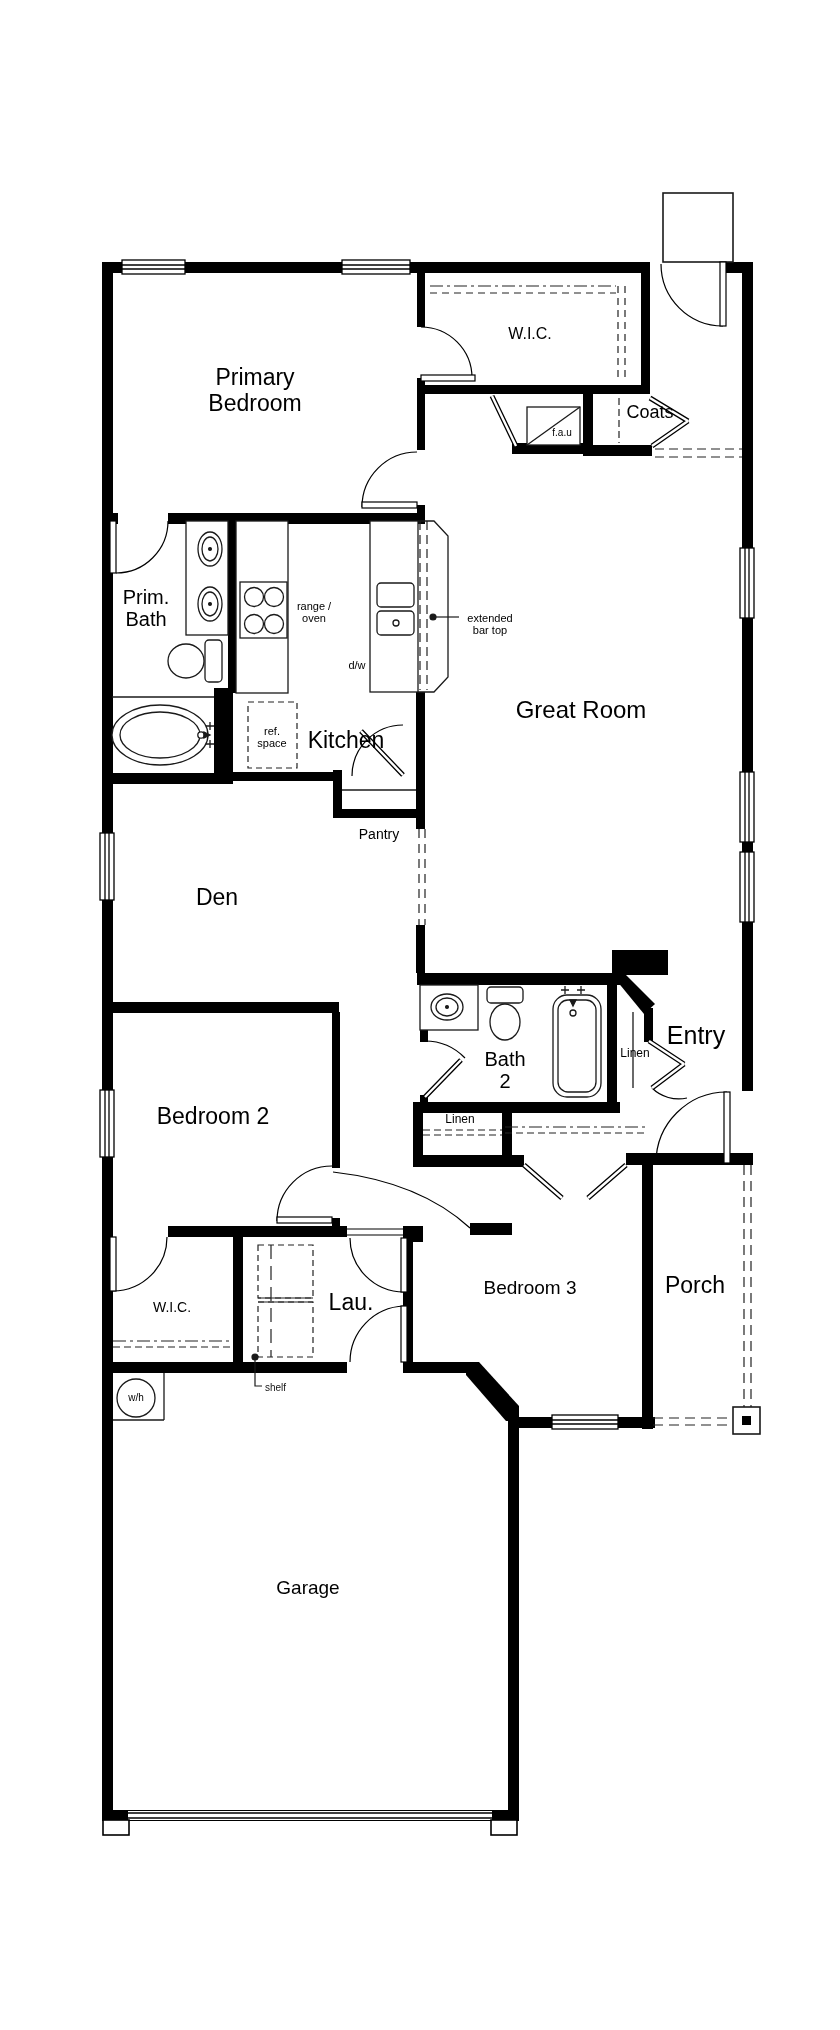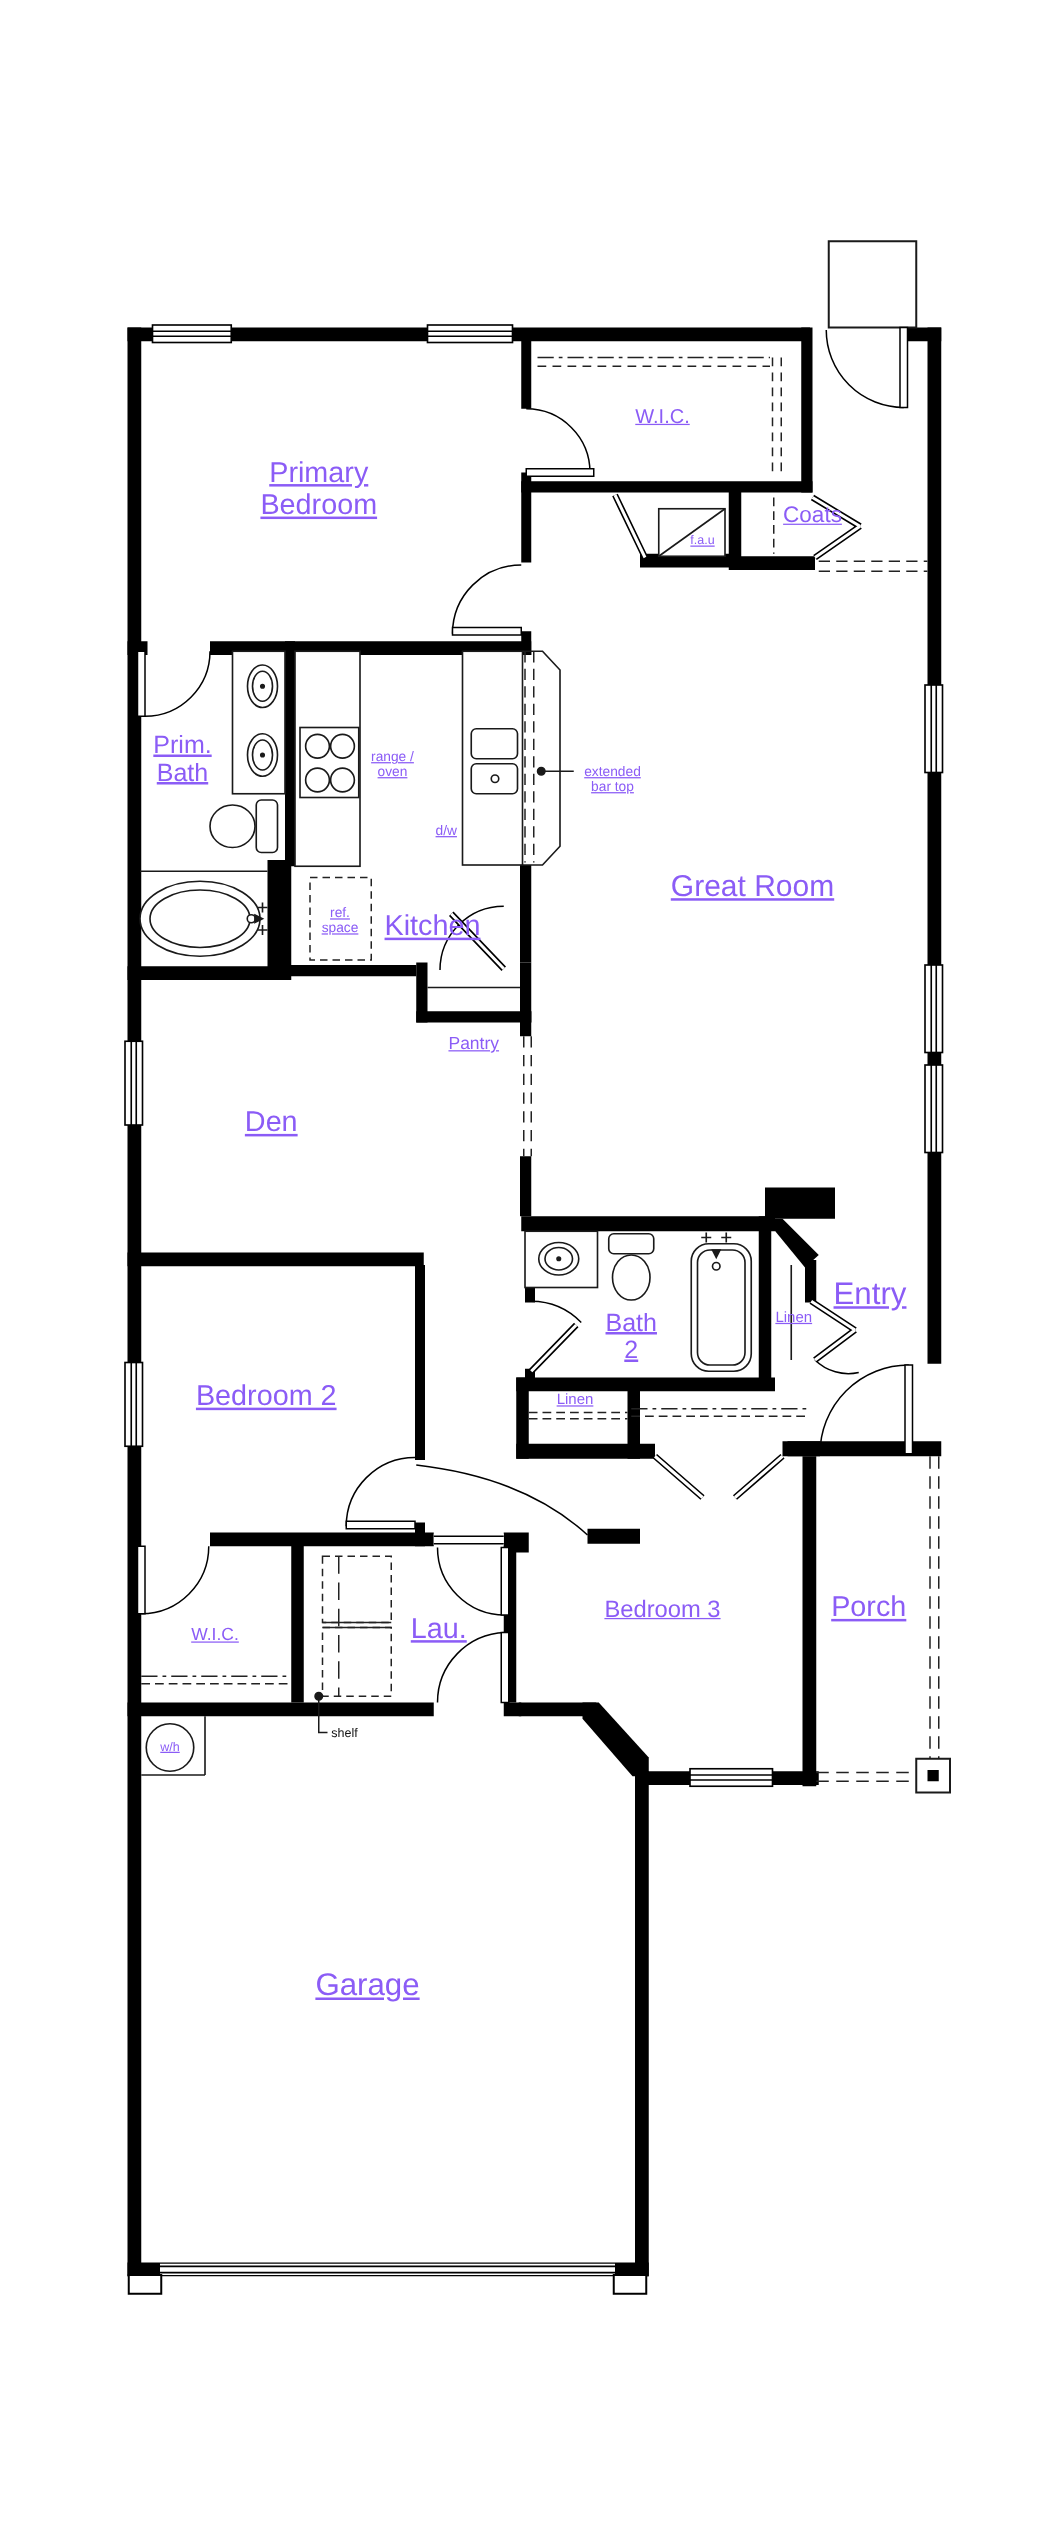--- a/index.html
+++ b/index.html
@@ -1,20 +1,20 @@
 <!DOCTYPE html>
 <html><head>
 <meta charset="utf-8">
 <style>
   html,body{margin:0;padding:0;background:#ffffff;}
   .canvas{position:relative;width:840px;height:2030px;background:#ffffff;
           font-family:"Liberation Sans",sans-serif;color:#111;overflow:hidden;}
   .plan-svg{position:absolute;left:0;top:0;}
   .lbl{position:absolute;transform:translate(-50%,-50%);white-space:pre-line;
-       text-align:center;line-height:1.12;color:#8b5cf6;text-decoration:underline;}
+       text-align:center;line-height:1.12;color:#000000;}
   .lbl-left{position:absolute;transform:translate(0,-50%);white-space:pre;
        text-align:center;line-height:1.1;color:#141414;}
 </style>
 </head>
 <body>
 
 <div class="canvas">
 
 <svg class="plan-svg" width="840" height="2030" viewBox="0 0 840 2030" xmlns="http://www.w3.org/2000/svg">
 
@@ -315,31 +315,31 @@
   <div class="lbl" style="left:650px;top:412px;font-size:18px">Coats</div>
   <div class="lbl" style="left:562px;top:433px;font-size:10px">f.a.u</div>
   <div class="lbl" style="left:146px;top:608px;font-size:20px">Prim.
 Bath</div>
   <div class="lbl" style="left:314px;top:612px;font-size:11px">range /
 oven</div>
   <div class="lbl" style="left:490px;top:624px;font-size:11px">extended
 bar top</div>
   <div class="lbl" style="left:357px;top:665px;font-size:11px">d/w</div>
   <div class="lbl" style="left:346px;top:741px;font-size:23px">Kitchen</div>
-  <div class="lbl" style="left:602px;top:710px;font-size:24px">Great Room</div>
+  <div class="lbl" style="left:581px;top:710px;font-size:24px">Great Room</div>
   <div class="lbl" style="left:272px;top:737px;font-size:11px">ref.
 space</div>
   <div class="lbl" style="left:379px;top:835px;font-size:14px">Pantry</div>
   <div class="lbl" style="left:217px;top:898px;font-size:23px">Den</div>
   <div class="lbl" style="left:505px;top:1070px;font-size:20px">Bath
 2</div>
   <div class="lbl" style="left:635px;top:1054px;font-size:12px">Linen</div>
   <div class="lbl" style="left:696px;top:1035px;font-size:25px">Entry</div>
   <div class="lbl" style="left:460px;top:1120px;font-size:12px">Linen</div>
   <div class="lbl" style="left:213px;top:1117px;font-size:23px">Bedroom 2</div>
   <div class="lbl" style="left:172px;top:1308px;font-size:14px">W.I.C.</div>
   <div class="lbl" style="left:351px;top:1303px;font-size:23px">Lau.</div>
   <div class="lbl" style="left:530px;top:1288px;font-size:19px">Bedroom 3</div>
   <div class="lbl" style="left:695px;top:1286px;font-size:23px">Porch</div>
   <div class="lbl-left" style="left:265px;top:1387px;font-size:10px">shelf</div>
   <div class="lbl" style="left:136px;top:1398px;font-size:10px">w/h</div>
-  <div class="lbl" style="left:294px;top:1588px;font-size:25px">Garage</div>
+  <div class="lbl" style="left:308px;top:1588px;font-size:19px">Garage</div>
 </div>
 
 </body></html>

